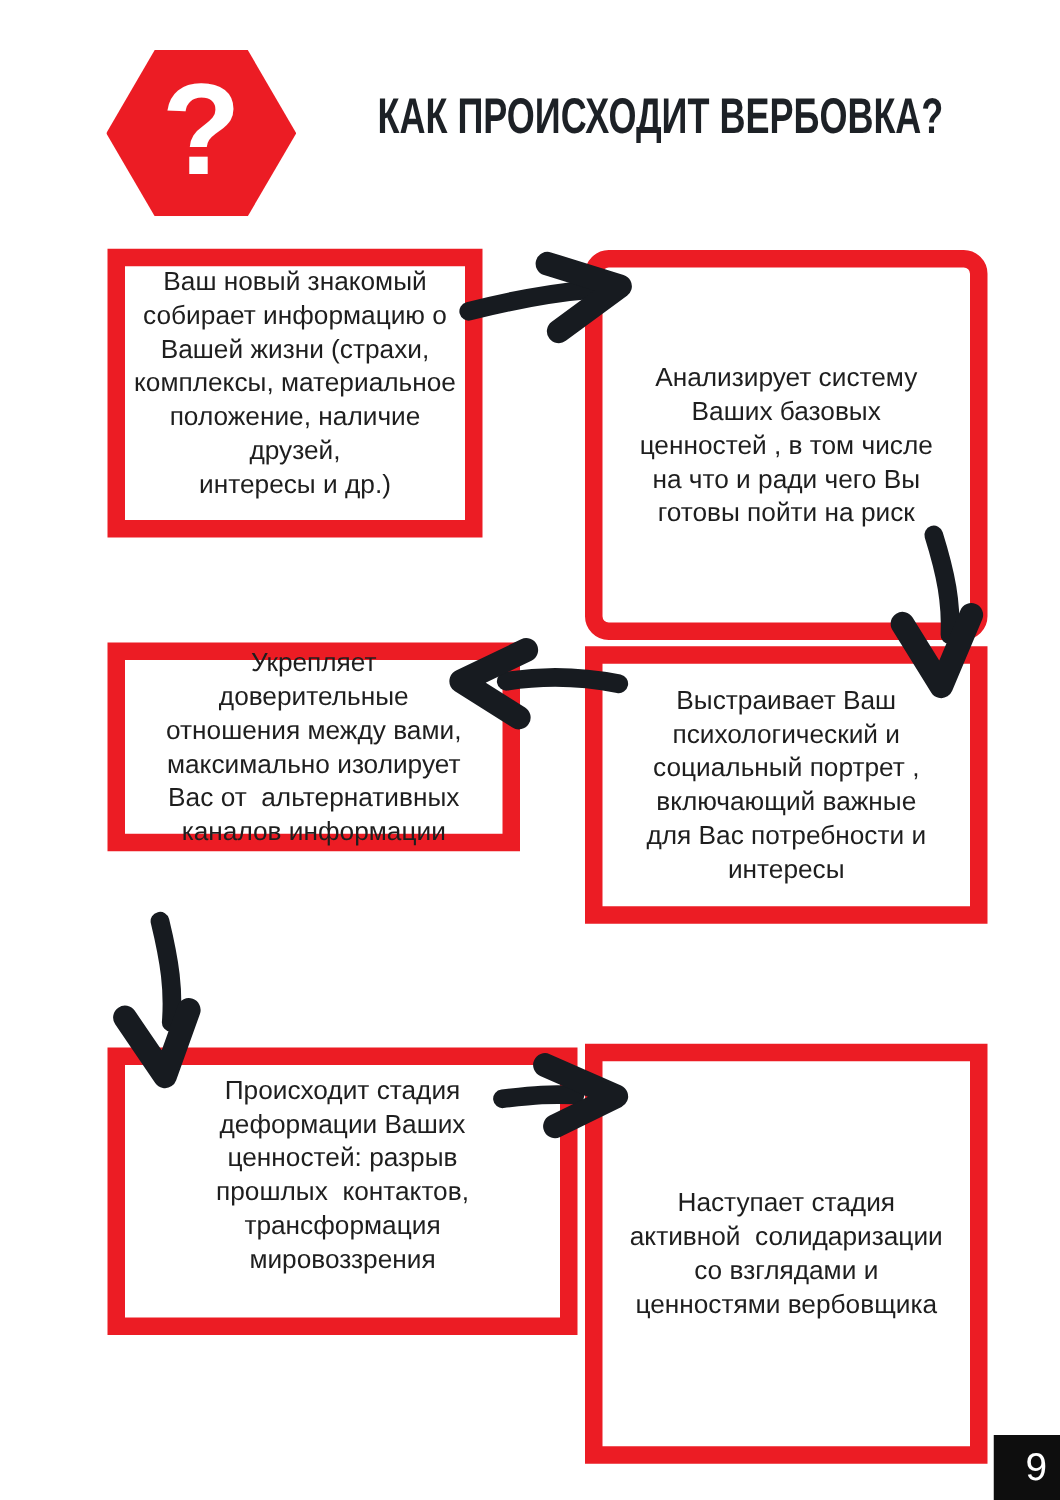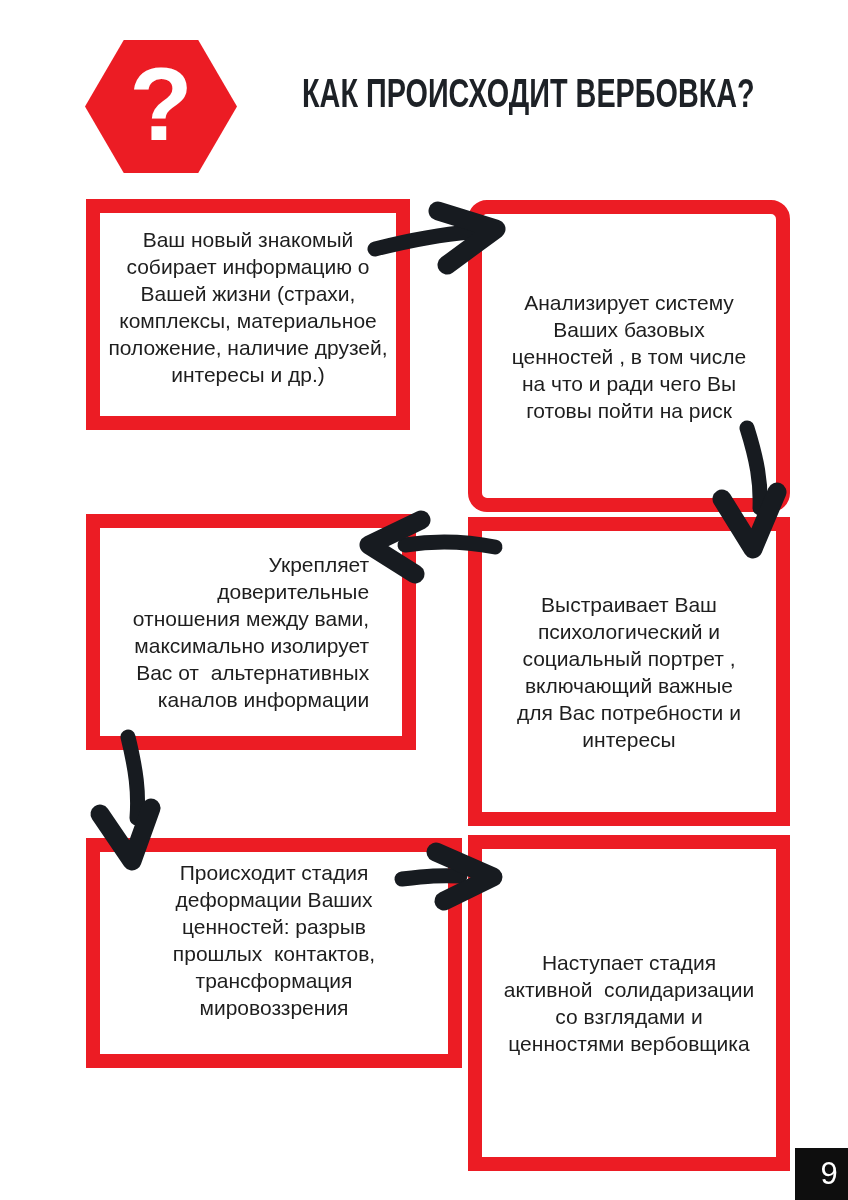--- a/index.html
+++ b/index.html
@@ -52,24 +52,24 @@
     display:flex;align-items:center;justify-content:center;
     text-align:center;
   }
   .box .txt{
     font-size:21px;
     line-height:27px;
     color:var(--text-dark);
     white-space:pre-wrap;
     padding:0 6px;
   }
-  .box1{left:86px;top:199px;width:324px;height:231px;padding-bottom:16px;}
+  .box1{left:86px;top:199px;width:300px;height:231px;padding-bottom:16px;}
   .box2{left:468px;top:200px;width:322px;height:312px;border-radius:19px;}
-  .box3{left:86px;top:514px;width:330px;height:236px;text-align:right;}
-  .box4{left:468px;top:517px;width:322px;height:309px;}
+  .box3{left:86px;top:514px;width:330px;height:167px;}
+  .box4{left:468px;top:517px;width:322px;height:222px;}
   .box5{left:86px;top:838px;width:376px;height:230px;padding-bottom:26px;}
   .box6{left:468px;top:835px;width:322px;height:336px;}
   
   .arrows{
     position:absolute;left:0;top:0;width:848px;height:1200px;
     pointer-events:none;z-index:5;
   }
   
   .page-number{
     position:absolute;left:795px;top:1148px;

